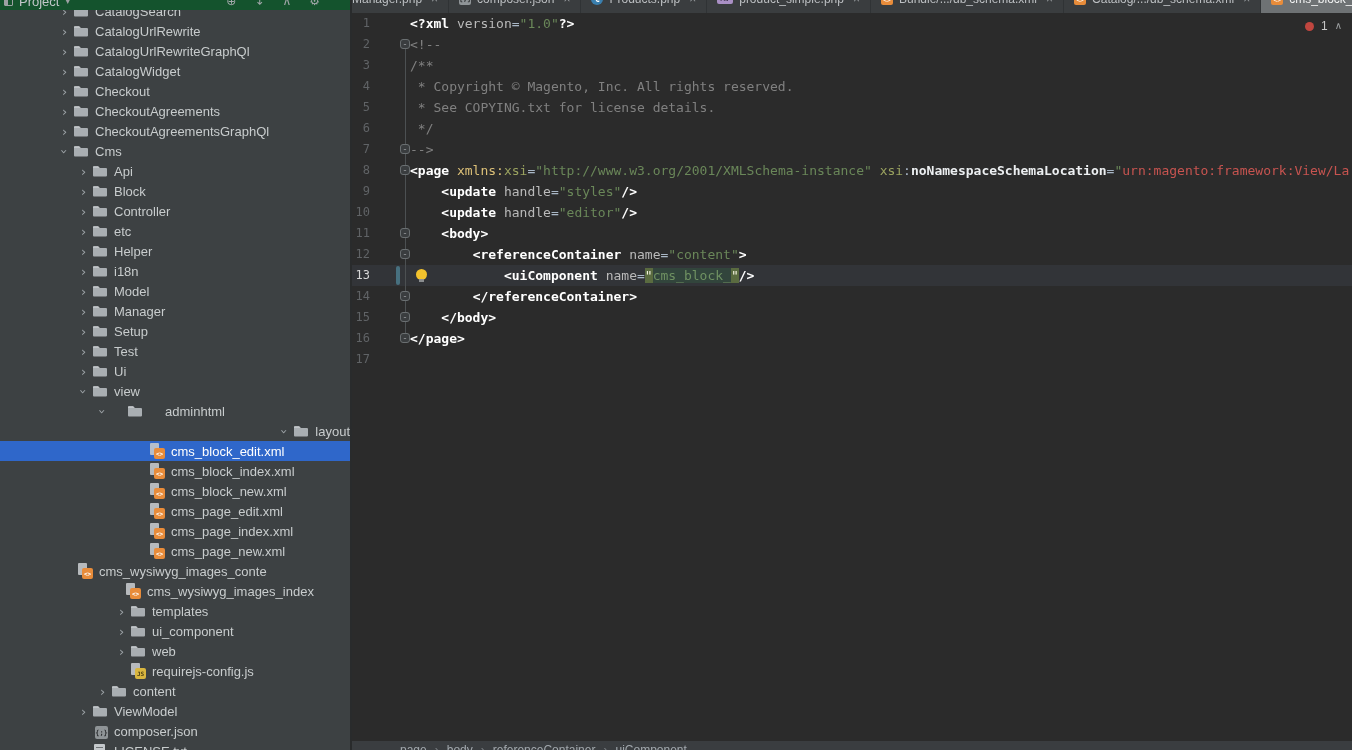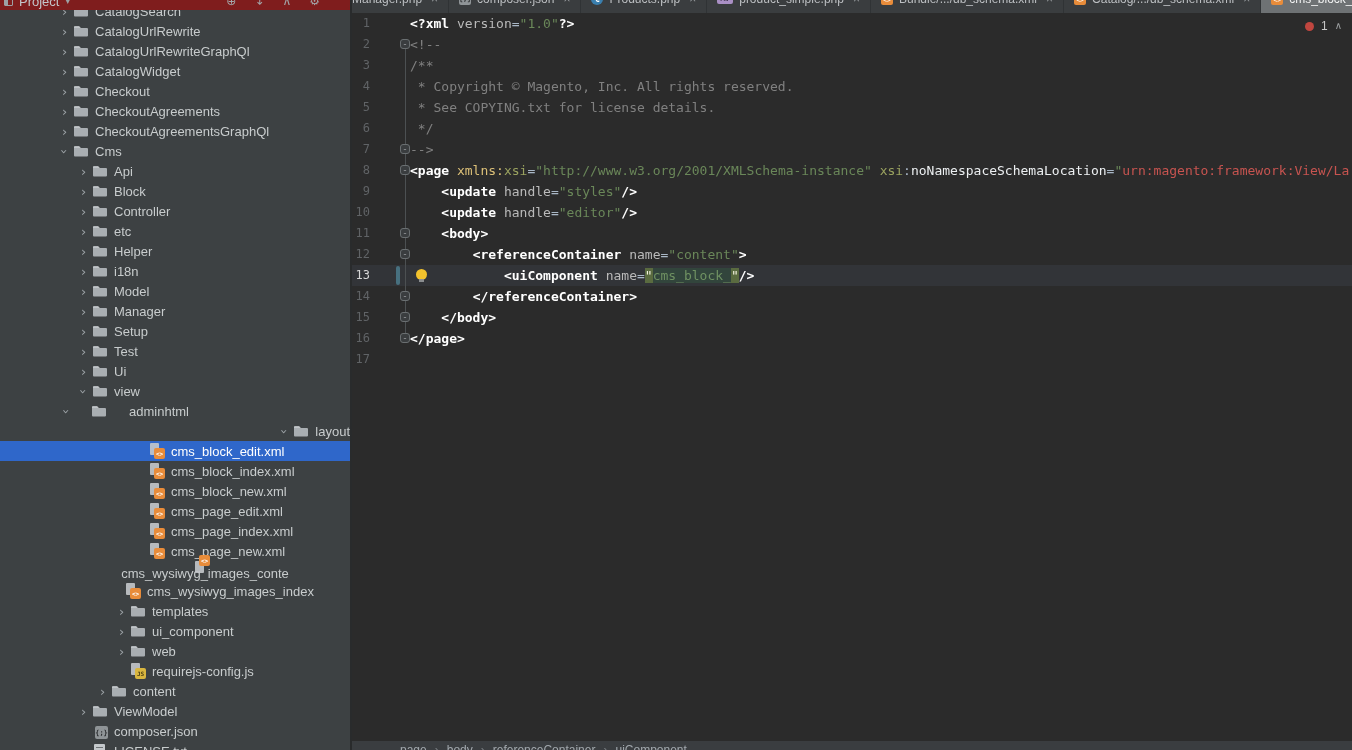--- a/index.html
+++ b/index.html
@@ -1,21 +1,21 @@
 <!DOCTYPE html>
 <html><head>
 <meta charset="utf-8">
 <style>
   html,body{margin:0;padding:0;background:#1e1e1e;}
   #root{position:relative;width:1352px;height:750px;background:#2b2b2b;overflow:hidden;
         font-family:"Liberation Sans",sans-serif;-webkit-font-smoothing:antialiased;}
 
   
   .project-panel{position:absolute;left:0;top:0;width:350px;height:750px;background:#3d4143;overflow:hidden;}
-  .phead{position:absolute;left:0;top:0;width:350px;height:10px;background:#7f1d1d;z-index:6;overflow:hidden;}
+  .phead{position:absolute;left:0;top:0;width:350px;height:10px;background:#14532d;z-index:6;overflow:hidden;}
   .phead-row{position:absolute;top:-9px;left:0;width:100%;height:20px;display:flex;align-items:center;
              gap:6px;padding:0 30px 0 4px;box-sizing:border-box;color:#c3c7ca;font-size:13px;}
   .win-ic{width:9px;height:9px;border:1px solid #9da1a4;border-radius:1px;box-sizing:border-box;
           background:linear-gradient(90deg,#9da1a4 3px,transparent 3px);}
   .phead-chev{font-size:9px;color:#9da1a4;}
   .phead-sp{flex:1;}
   .phead-ic{color:#a3a7aa;font-size:12px;font-family:"DejaVu Sans",sans-serif;margin-left:12px;}
   .tree{position:absolute;top:1px;left:0;right:0;z-index:1;}
   .trow{display:flex;align-items:center;height:20px;color:#c8cccd;font-size:13px;white-space:nowrap;cursor:default;}
   .trow.selected{background:#2f67ca;color:#ffffff;}
@@ -57,21 +57,21 @@
   .cl .ln{position:absolute;left:2px;top:0;width:16px;text-align:right;font-size:12px;color:#606366;}
   .cl.cur .ln{color:#d6d6d6;}
   .cl .ct{display:block;margin-left:58px;}
   .tk-tag{color:#ffffff;font-weight:bold;}
   .tk-attr{color:#bababa;}
   .tk-pln{color:#a9b7c6;}
   .tk-str{color:#6a8759;}
   .tk-cmt{color:#808080;}
   .tk-ns{color:#dcc078;}
   .tk-nsp{color:#9aa25f;}
-  .tk-wht{color:#eceff1;font-weight:normal;}
+  .tk-wht{color:#eceff1;font-weight:bold;}
   .tk-err{color:#c75450;}
   .tk-qhl{color:#f0f0dc;background:#5a6b40;}
   .tk-vhl{color:#6f9162;background:#32453c;}
   .fold-line{position:absolute;left:53px;width:1px;background:#4c5052;}
   .fm{position:absolute;left:48px;width:10px;height:10px;border:1px solid #6a6f71;border-radius:3px;
       background:#3a3d3f;color:#9da0a2;font:9px/8px "DejaVu Sans Mono",monospace;text-align:center;box-sizing:border-box;}
   .chbar{position:absolute;left:44px;width:4px;height:19px;background:#47707f;border-radius:2px;}
   .bulb{position:absolute;width:11px;height:11px;background:#f2c22d;border-radius:50%;}
   .bulb:after{content:"";position:absolute;left:3px;top:10px;width:5px;height:3px;background:#8a8d8f;}
   .inspect{position:absolute;top:7px;right:10px;display:flex;align-items:center;gap:7px;
@@ -244,21 +244,21 @@
           <span>Ui</span>
         </div>
         <div class="trow" style="padding-left: 75px;">
           <span class="chev down">›</span>
           <span class="ticon"><svg width="16" height="16" viewBox="0 0 16 16">
               <path fill="#a9aeb2" d="M1 4.2c0-.5.4-.9.9-.9h4.2l1.6 1.7h6.4c.5 0 .9.4.9.9v6.6c0 .5-.4.9-.9.9H1.9c-.5 0-.9-.4-.9-.9z"></path>
               <path fill="#c0c4c7" d="M1 4.2c0-.5.4-.9.9-.9h4.2l1.6 1.7H1z"></path>
             </svg></span>
           <span>view</span>
         </div>
-        <div class="trow" style="padding-left: 58px; gap: 16px;">
+        <div class="trow" style="padding-left: 94px; gap: 16px;">
           <span class="chev down">›</span>
           <span class="ticon"><svg width="16" height="16" viewBox="0 0 16 16">
               <path fill="#a9aeb2" d="M1 4.2c0-.5.4-.9.9-.9h4.2l1.6 1.7h6.4c.5 0 .9.4.9.9v6.6c0 .5-.4.9-.9.9H1.9c-.5 0-.9-.4-.9-.9z"></path>
               <path fill="#c0c4c7" d="M1 4.2c0-.5.4-.9.9-.9h4.2l1.6 1.7H1z"></path>
             </svg></span>
           <span>adminhtml</span>
         </div>
         <div class="trow" style="padding-left: 113px; justify-content: flex-end;">
           <span class="chev down">›</span>
           <span class="ticon"><svg width="16" height="16" viewBox="0 0 16 16">
@@ -308,21 +308,21 @@
           <span>cms_page_index.xml</span>
         </div>
         <div class="trow" style="padding-left: 132px;">
           <span class="chev"></span>
           <span class="ticon">
             <span class="fpage"></span>
             <span class="fbadge xmlb">&lt;&gt;</span>
           </span>
           <span>cms_page_new.xml</span>
         </div>
-        <div class="trow" style="padding-left: 60px; flex-direction: column;">
+        <div class="trow" style="padding-left: 60px;">
           <span class="chev"></span>
           <span class="ticon">
             <span class="fpage"></span>
             <span class="fbadge xmlb">&lt;&gt;</span>
           </span>
           <span>cms_wysiwyg_images_conte</span>
         </div>
         <div class="trow" style="padding-left: 108px;">
           <span class="chev"></span>
           <span class="ticon">

